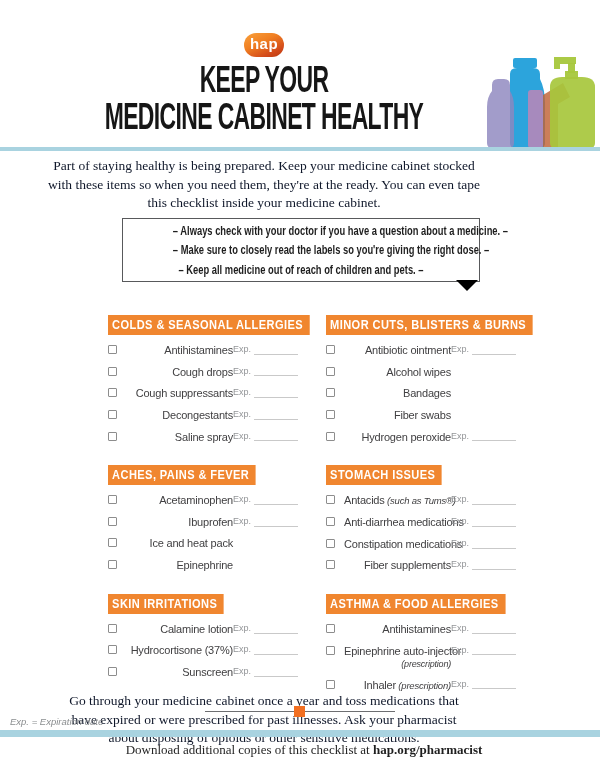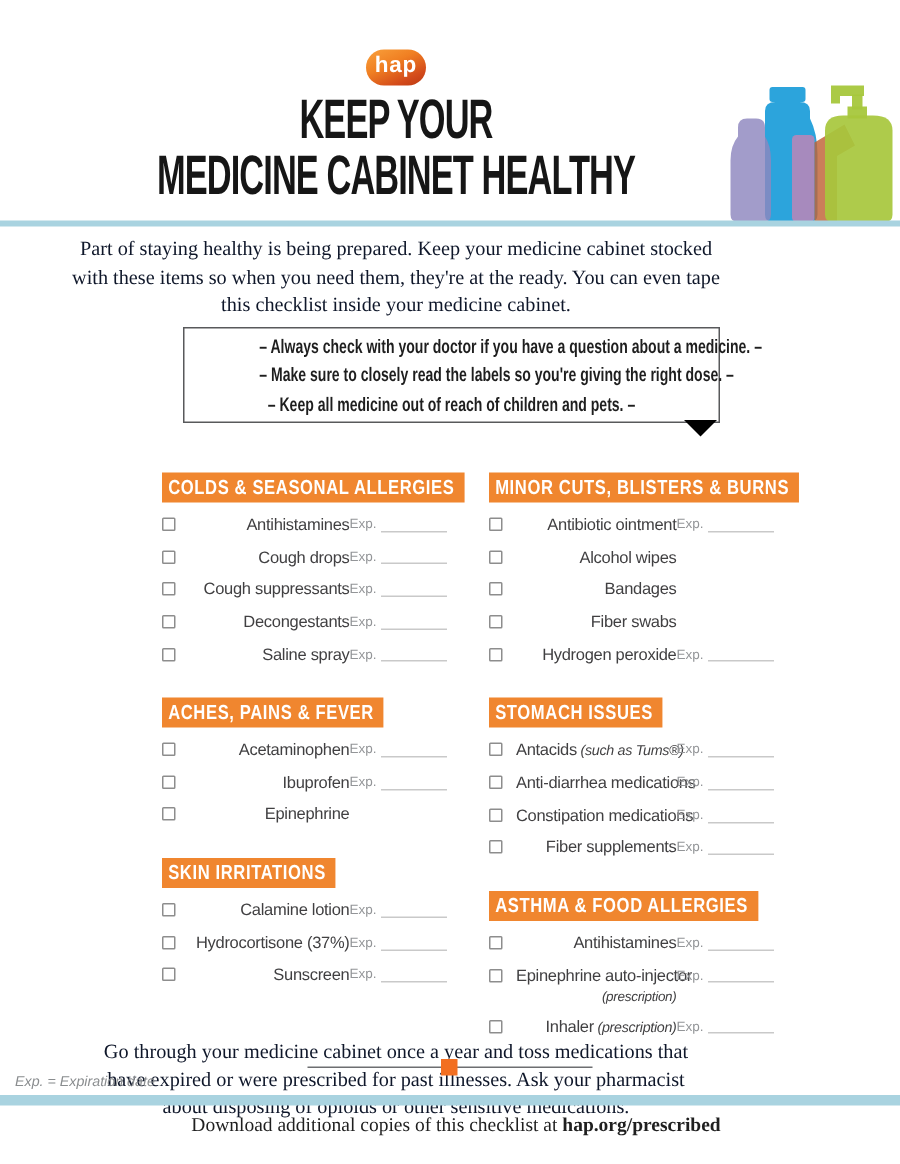--- a/index.html
+++ b/index.html
@@ -147,20 +147,23 @@
             </span>
           </div><div class="item">
             <span class="checkbox"></span>
             <span class="item-label">Ibuprofen</span>
             <span class="exp">
               <span class="exp-label">Exp.</span>
               <span class="exp-line"></span>
             </span>
           </div><div class="item">
             <span class="checkbox"></span>
+            <span class="item-label">Ice and heat pack</span>
+          </div><div class="item">
+            <span class="checkbox"></span>
             <span class="item-label">Epinephrine</span>
           </div></div>
         <div class="section"><div class="sec-header">SKIN IRRITATIONS</div><div class="item">
             <span class="checkbox"></span>
             <span class="item-label">Calamine lotion</span>
             <span class="exp">
               <span class="exp-label">Exp.</span>
               <span class="exp-line"></span>
             </span>
           </div><div class="item">
@@ -264,16 +267,16 @@
 
   <div class="divider">
     <span class="dline"></span>
     <span class="sq"></span>
   </div>
 
   <div class="footnote">Exp. = Expiration date</div>
   <div class="rule-bottom"></div>
 
   <p class="footer">
-    <span>Download additional copies of this checklist at </span><b>hap.org/prescribed</b>
+    <span>Download additional copies of this checklist at </span><b>hap.org/pharmacist</b>
   </p>
 
 </div>
 
 </body></html>

